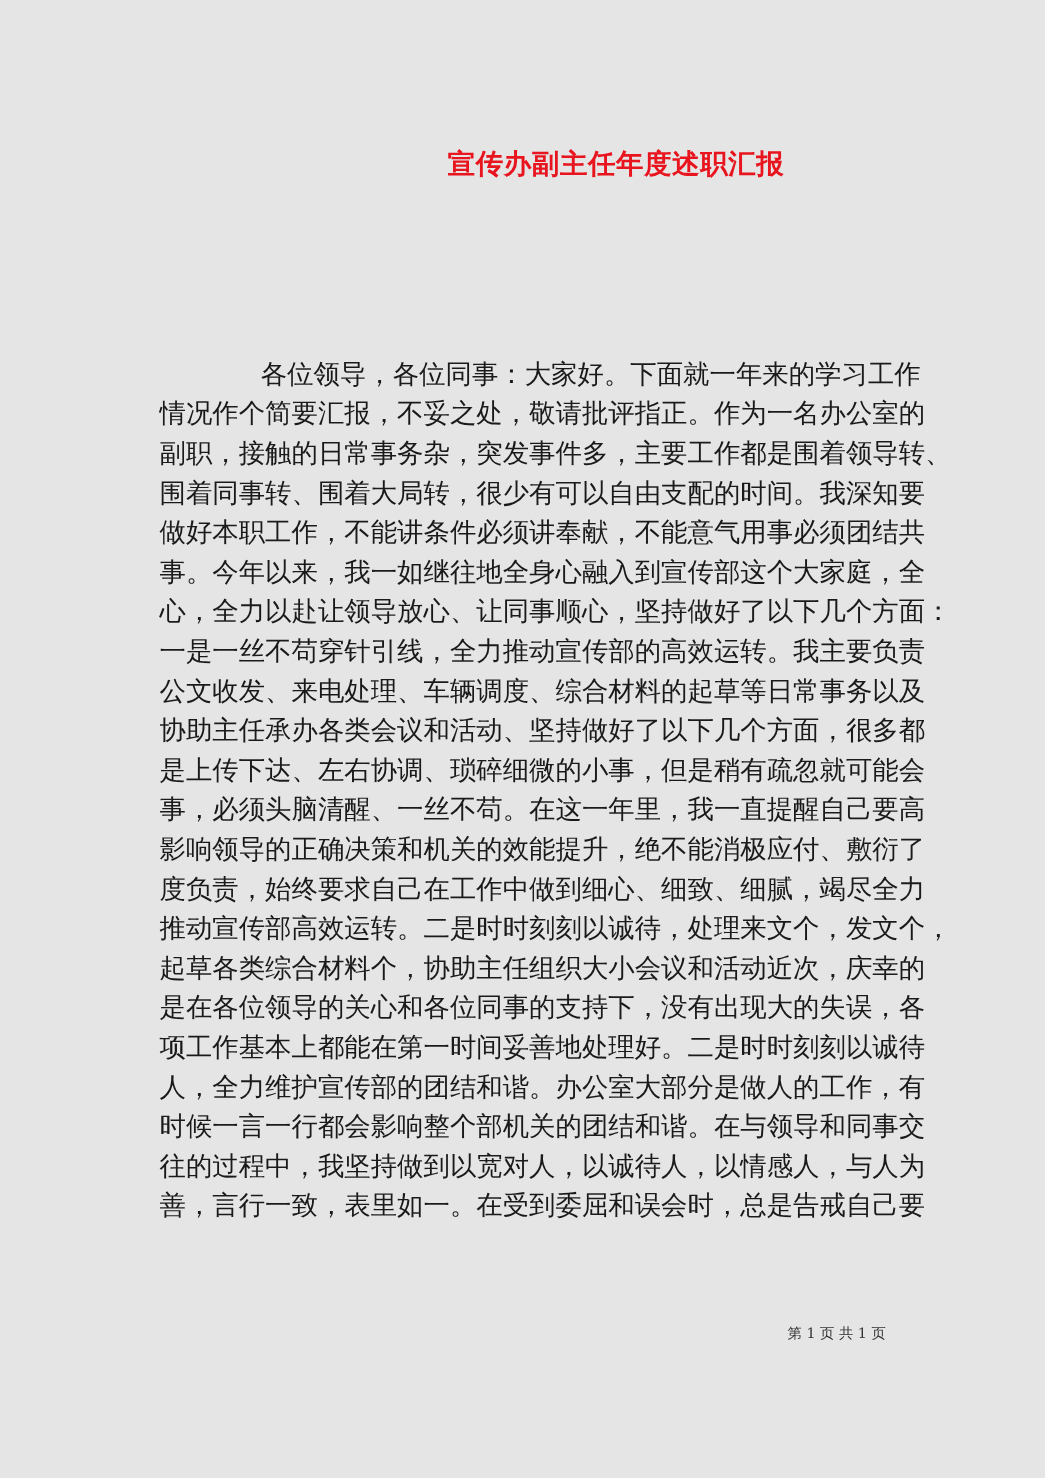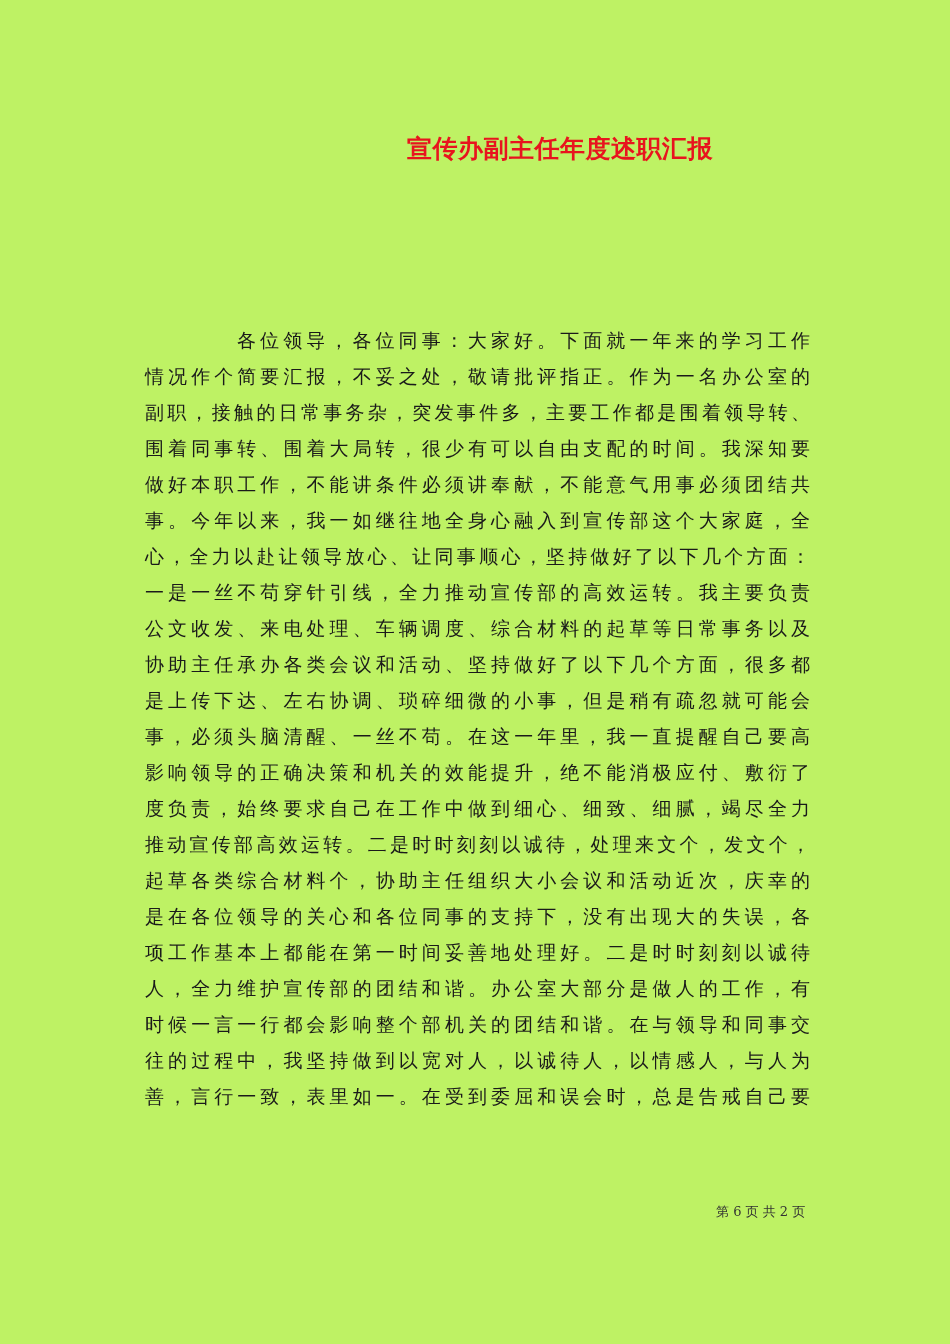--- a/index.html
+++ b/index.html
@@ -1,20 +1,20 @@
 <!DOCTYPE html>
 <html><head>
 <meta charset="utf-8">
 <style>
   html, body { margin: 0; padding: 0; background: #ffffff; }
   body { width: 950px; height: 1344px; position: relative; overflow: hidden; font-family: "DejaVu Serif", "Liberation Serif", serif; }
-  .page { position: absolute; left: 0; top: 0; width: 950px; height: 1344px; background: #bef264; }
+  .page { position: absolute; left: 0; top: 0; width: 950px; height: 1344px; background: #e5e5e5; }
   .title { position: absolute; left: 380px; top: 131px; width: 360px; text-align: center; color: #e8141e; font-size: 25px; font-weight: bold; letter-spacing: 0.5px; font-family: "DejaVu Sans", sans-serif; line-height: 36px; }
   .body { position: absolute; left: 145px; top: 322px; width: 665px; }
-  .line { height: 36px; line-height: 36px; font-size: 19px; color: #1a1a1a; white-space: nowrap; text-align: justify; text-align-last: justify; font-family: "DejaVu Sans", sans-serif; }
+  .line { height: 36px; line-height: 36px; font-size: 24px; color: #1a1a1a; white-space: nowrap; text-align: justify; text-align-last: justify; font-family: "DejaVu Sans", sans-serif; }
   .line.first { padding-left: 92px; }
   .line.last { text-align-last: justify; }
   .footer { position: absolute; left: 716px; top: 1203px; font-size: 13px; color: #333; font-family: "DejaVu Serif", serif; white-space: nowrap; }
 </style>
 </head>
 <body>
 
 <div class="page">
   <div class="title">宣传办副主任年度述职汇报</div>
 
@@ -36,14 +36,14 @@
     <div class="line">推动宣传部高效运转。二是时时刻刻以诚待，处理来文个，发文个，</div>
     <div class="line">起草各类综合材料个，协助主任组织大小会议和活动近次，庆幸的</div>
     <div class="line">是在各位领导的关心和各位同事的支持下，没有出现大的失误，各</div>
     <div class="line">项工作基本上都能在第一时间妥善地处理好。二是时时刻刻以诚待</div>
     <div class="line">人，全力维护宣传部的团结和谐。办公室大部分是做人的工作，有</div>
     <div class="line">时候一言一行都会影响整个部机关的团结和谐。在与领导和同事交</div>
     <div class="line">往的过程中，我坚持做到以宽对人，以诚待人，以情感人，与人为</div>
     <div class="line last">善，言行一致，表里如一。在受到委屈和误会时，总是告戒自己要</div>
   </div>
 
-  <div class="footer">第 6 页 共 2 页</div>
+  <div class="footer">第 1 页 共 1 页</div>
 </div>
 
 </body></html>

